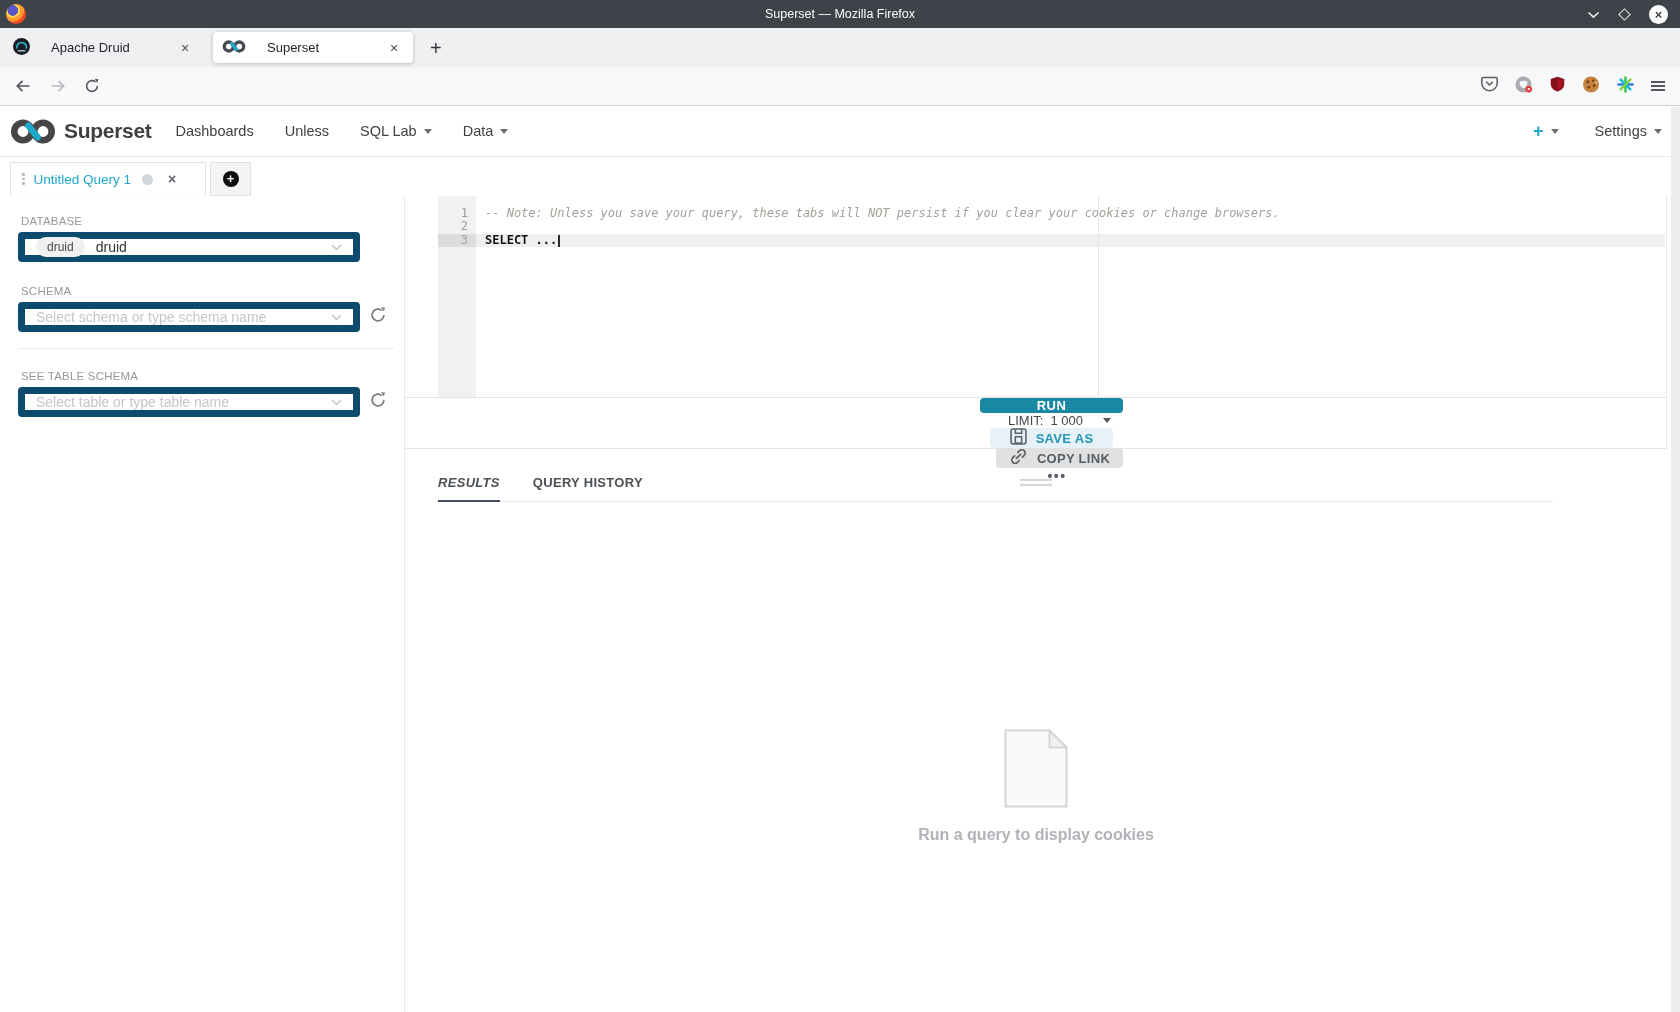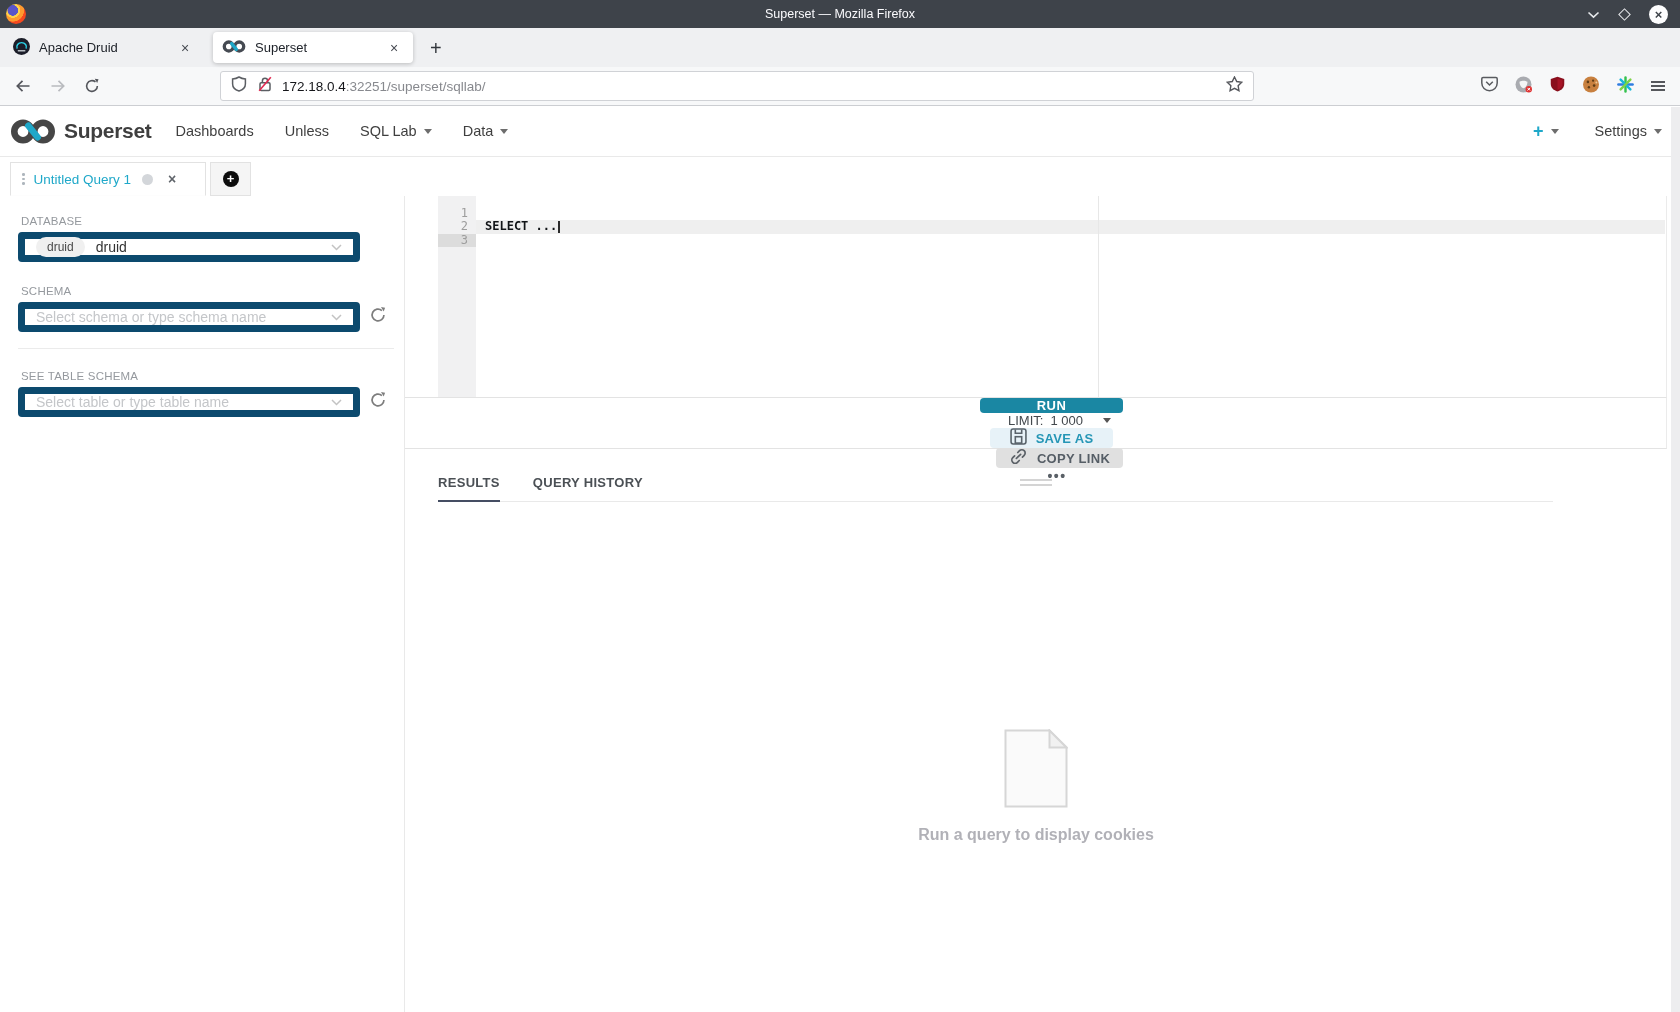--- a/index.html
+++ b/index.html
@@ -13,21 +13,21 @@
     background:radial-gradient(circle at 34% 32%, #5a55c9 0 27%, #ffd24a 29% 38%, #ff9a2e 40% 58%, #f5491f 60% 82%, #b5007f 100%); }
   .win-title { position:absolute; left:0; right:0; text-align:center; font-size:12.5px; color:#fbfbfe; }
   .winctl { margin-left:auto; display:flex; align-items:center; gap:20px; margin-right:12px; z-index:2; }
   .win-diamond { width:9px; height:9px; border:1.5px solid #e7e9ec; transform:rotate(45deg); }
   .win-close { width:19px; height:19px; border-radius:50%; background:#fdfdfe; color:#3e434a;
     font-size:13px; font-weight:bold; display:flex; align-items:center; justify-content:center; line-height:1; }
 
   
   .tabstrip { height:39px; background:#eff0f2; display:flex; align-items:center; padding-left:4px; }
   .btab { width:200px; height:31px; display:flex; align-items:center; padding:0 9px; border-radius:4px;
-    font-size:13px; color:#20242b; margin-right:9px; }
+    font-size:13px; color:#20242b; margin-right:9px;gap:12px; }
   .btab.active { background:#fff; box-shadow:0 1px 4px rgba(0,0,0,.22); }
   .btab-label { flex:1; margin-left:9px; white-space:nowrap; overflow:hidden; }
   .btab-close { width:20px; text-align:center; color:#474b52; font-size:14px; }
   .newtab-btn { font-size:20px; color:#33373d; font-weight:400; padding:0 8px; line-height:1; }
 
   
   .urlbar { height:39px; background:#f7f8f9; border-bottom:1px solid #ccced2; display:flex; align-items:center; }
   .nav-btn { width:30px; text-align:center; display:flex; justify-content:center; }
   .urlfield { width:1034px; height:30px; margin-left:113px; background:#fff; border:1px solid #d0d2d6;
     border-radius:3px; display:flex; align-items:center; padding:0 10px; }
@@ -110,21 +110,21 @@
     gap:9px; color:#565e66; font-size:13px; font-weight:bold; letter-spacing:.3px; margin-left:16px; }
   .more-btn { margin-left:11px; color:#5a6067; font-size:14px; font-weight:bold; letter-spacing:1.5px; }
 
   
   .results { position:relative; height:563px; }
   .pane-handle { position:absolute; top:4px; left:50%; transform:translateX(-50%); width:32px; }
   .pane-handle div { height:1.6px; background:#d4d4d4; margin-bottom:3.4px; }
   .rtabs { margin:26px 0 0 33px; width:1115px; border-bottom:1px solid #e9e9e9; display:flex; gap:33px; }
   .rtab { font-size:13px; font-weight:bold; color:#4b5055; letter-spacing:.3px; padding-bottom:10px;
     border-bottom:2px solid transparent; margin-bottom:-1px; }
-  .rtab.active { border-bottom-color:#454e63; }
+  .rtab.active { border-bottom-color:#454e63;font-style:italic; }
   .empty-state { position:absolute; top:254px; left:0; right:0; display:flex; flex-direction:column; align-items:center; }
   .empty-text { margin-top:14px; font-size:16px; font-weight:bold; color:#b1b1b7; }
 
   
   .scroll-strip { position:absolute; right:0; top:107px; bottom:0; width:9px; background:#ededef; }
 </style>
 </head>
 <body>
 
 <div class="screen">
@@ -179,40 +179,20 @@
       <svg width="16" height="16" viewBox="0 0 16 16">
           <path d="M1.5 8 H13.5 M8.5 2.8 L13.7 8 L8.5 13.2" stroke="#b9bbbf" stroke-width="1.7" fill="none"></path>
         </svg>
     </span>
     <span class="nav-btn" style="margin-left:4px">
       <svg width="16" height="16" viewBox="0 0 17 17">
           <path d="M14.2 8.5 A5.7 5.7 0 1 1 12.2 4.2" fill="none" stroke="#54565c" stroke-width="1.7"></path>
           <path d="M11.4 0.8 L15.4 1.4 L14 5.2 Z" fill="#54565c"></path>
         </svg>
     </span>
-    <div class="urlfield">
-      <span>
-        <svg width="16" height="16" viewBox="0 0 16 16">
-            <path d="M8 1 C10 2.2 12.4 2.8 14.4 3 V8 C14.4 11.7 11.7 13.9 8 15 C4.3 13.9 1.6 11.7 1.6 8 V3 C3.6 2.8 6 2.2 8 1 Z" fill="none" stroke="#5b5e63" stroke-width="1.5"></path>
-          </svg>
-      </span>
-      <span style="margin-left:11px">
-        <svg width="14" height="16" viewBox="0 0 14 16">
-            <rect x="2" y="6.8" width="10" height="7.6" rx="1.2" fill="none" stroke="#5b5e63" stroke-width="1.5"></rect>
-            <path d="M4.4 6.8 V4.9 a2.6 2.6 0 0 1 5.2 0 V6.8" fill="none" stroke="#5b5e63" stroke-width="1.5"></path>
-            <path d="M1.2 14.8 L12.8 1.2" stroke="#e22850" stroke-width="1.6"></path>
-          </svg>
-      </span>
-      <span class="url-text"><span class="url-host">172.18.0.4</span><span class="url-path">:32251/superset/sqllab/</span></span>
-      <span class="bookmark">
-        <svg width="17" height="16" viewBox="0 0 16 15">
-            <path d="M8 .9 l2.1 4.3 4.7.6 -3.4 3.3 .8 4.7 L8 11.6 3.8 13.8 l.8 -4.7 L1.2 5.8 l4.7 -.6 Z" fill="none" stroke="#55575c" stroke-width="1.3"></path>
-          </svg>
-      </span>
-    </div>
     <div class="ricons">
       <span>
         <svg width="17" height="16" viewBox="0 0 17 16">
             <path d="M2.1 1.4 h12.8 c.8 0 1.3.5 1.3 1.3 V7 a7.7 7.7 0 0 1 -15.4 0 V2.7 c0 -.8 .5 -1.3 1.3 -1.3 Z" fill="none" stroke="#595b60" stroke-width="1.5"></path>
             <path d="M5.2 5.7 l3.3 3.3 3.3 -3.3" fill="none" stroke="#595b60" stroke-width="1.5"></path>
           </svg>
       </span>
       <span>
         <svg width="18" height="17" viewBox="0 0 18 17">
             <circle cx="8.5" cy="8.5" r="8" fill="#a9abb0"></circle>
@@ -364,20 +344,21 @@
     <div class="editor-col">
 
       <div class="ace">
         <div class="gutter">
           <div class="gutter-cell">1</div>
           <div class="gutter-cell">2</div>
           <div class="gutter-cell active">3</div>
         </div>
         <div class="code">
           <div class="print-margin"></div>
+          <div class="cline comment">-- Note: Unless you save your query, these tabs will NOT persist if you clear your cookies or change browsers.</div>
           <div class="cline"></div>
           <div class="cline active-line"><span class="kw">SELECT</span><span class="kw"> ...</span><span class="cursor"></span></div>
         </div>
       </div>
 
       <div class="sql-toolbar">
         <button class="run-btn">RUN</button>
         <span class="limit">
           <span>LIMIT:</span>
           <span class="limit-value">1 000</span>

